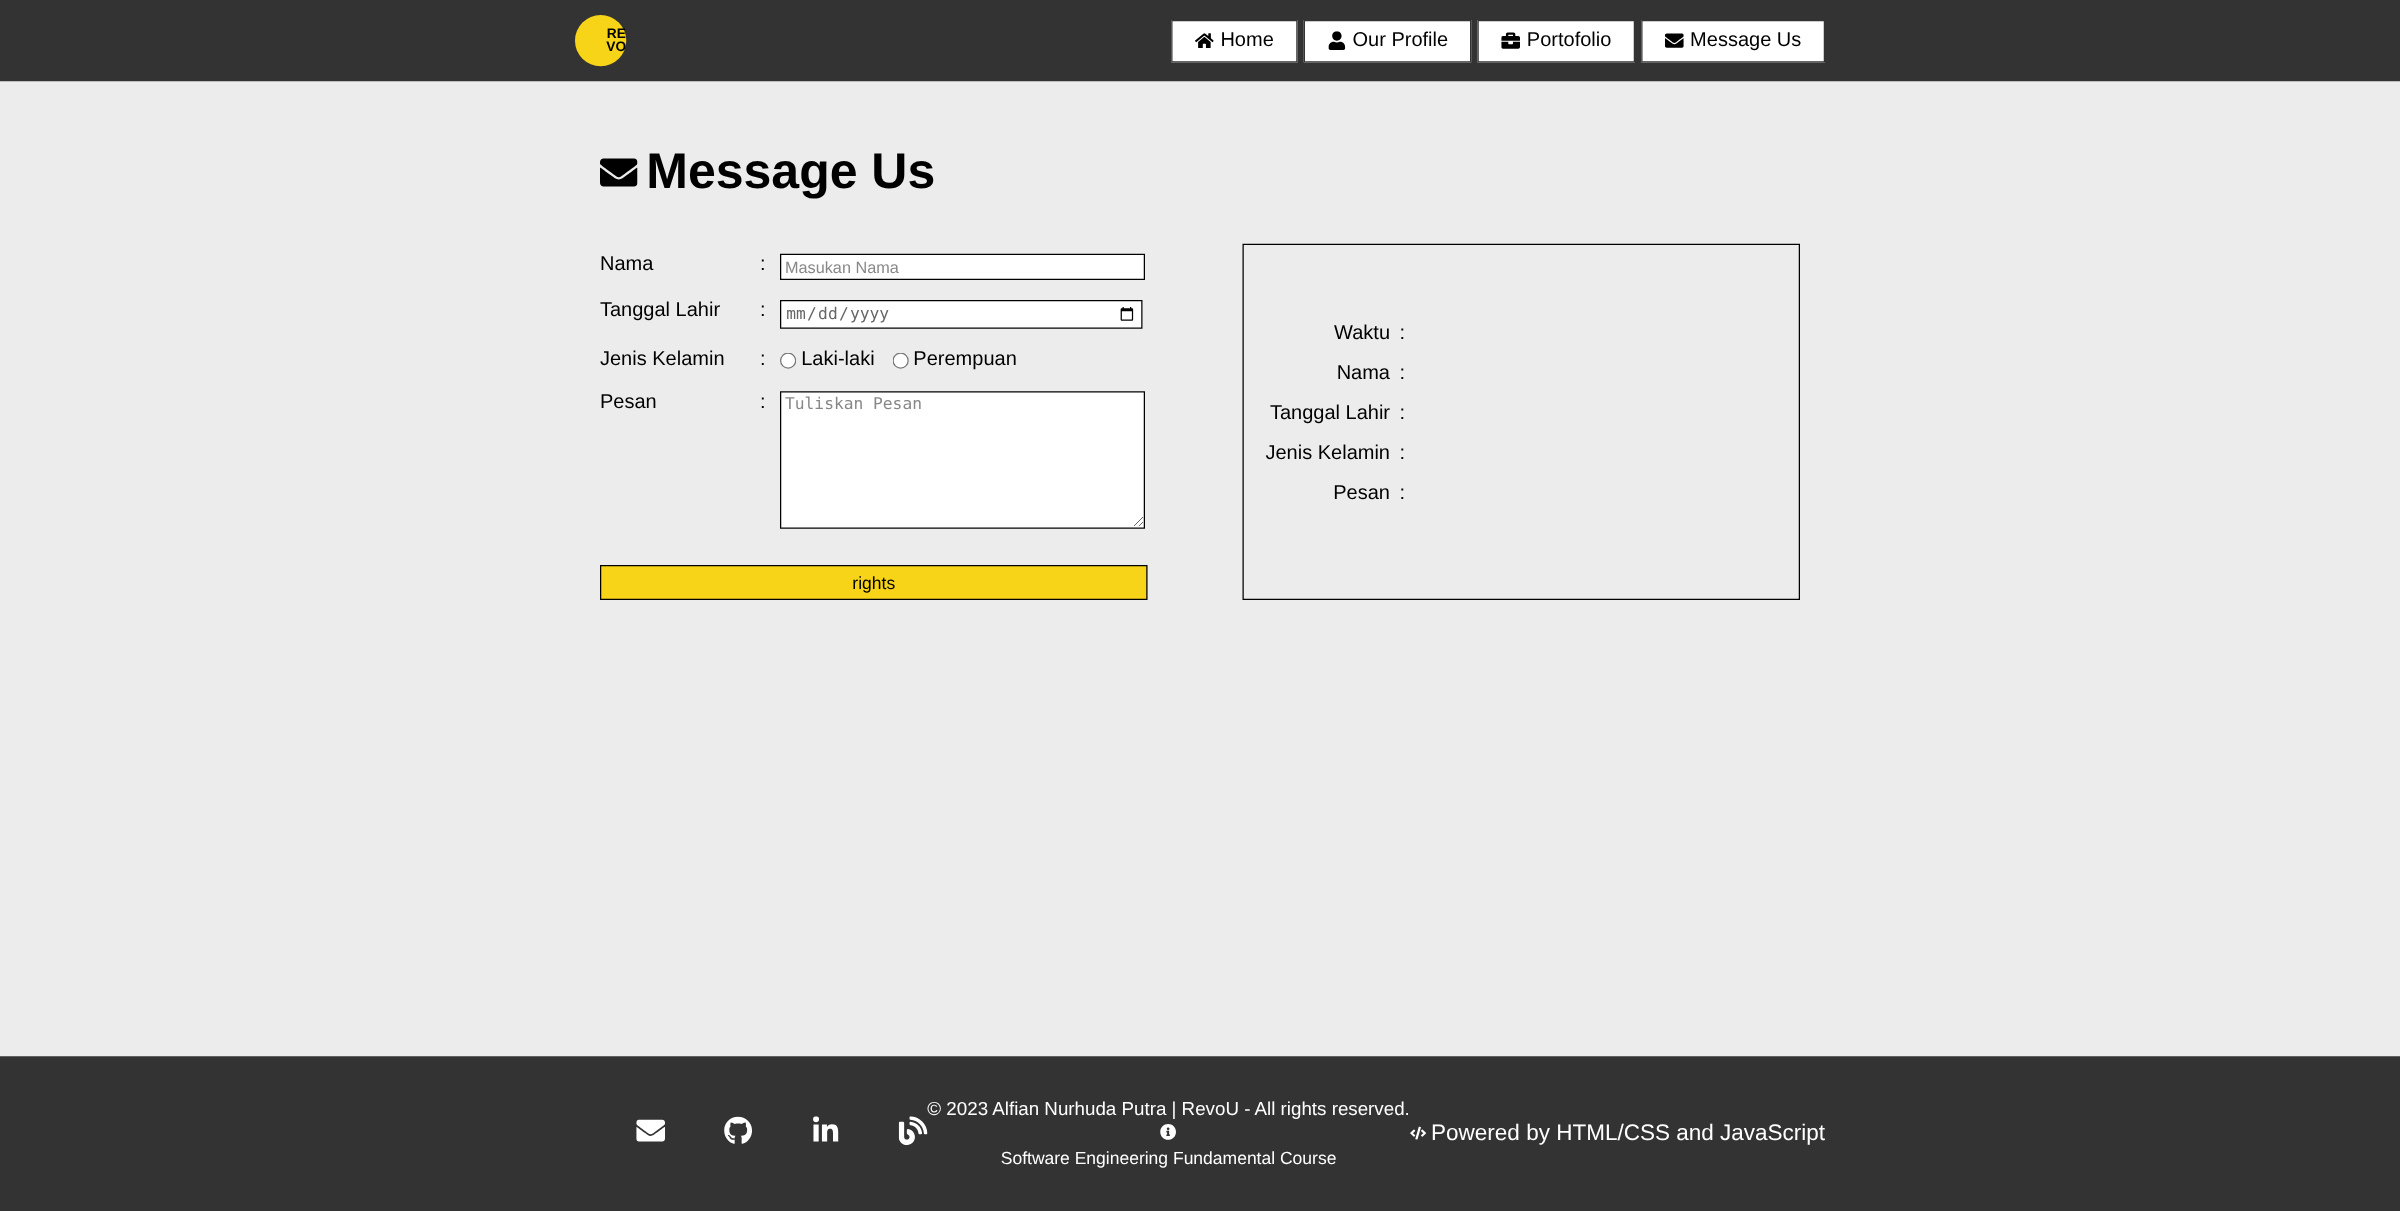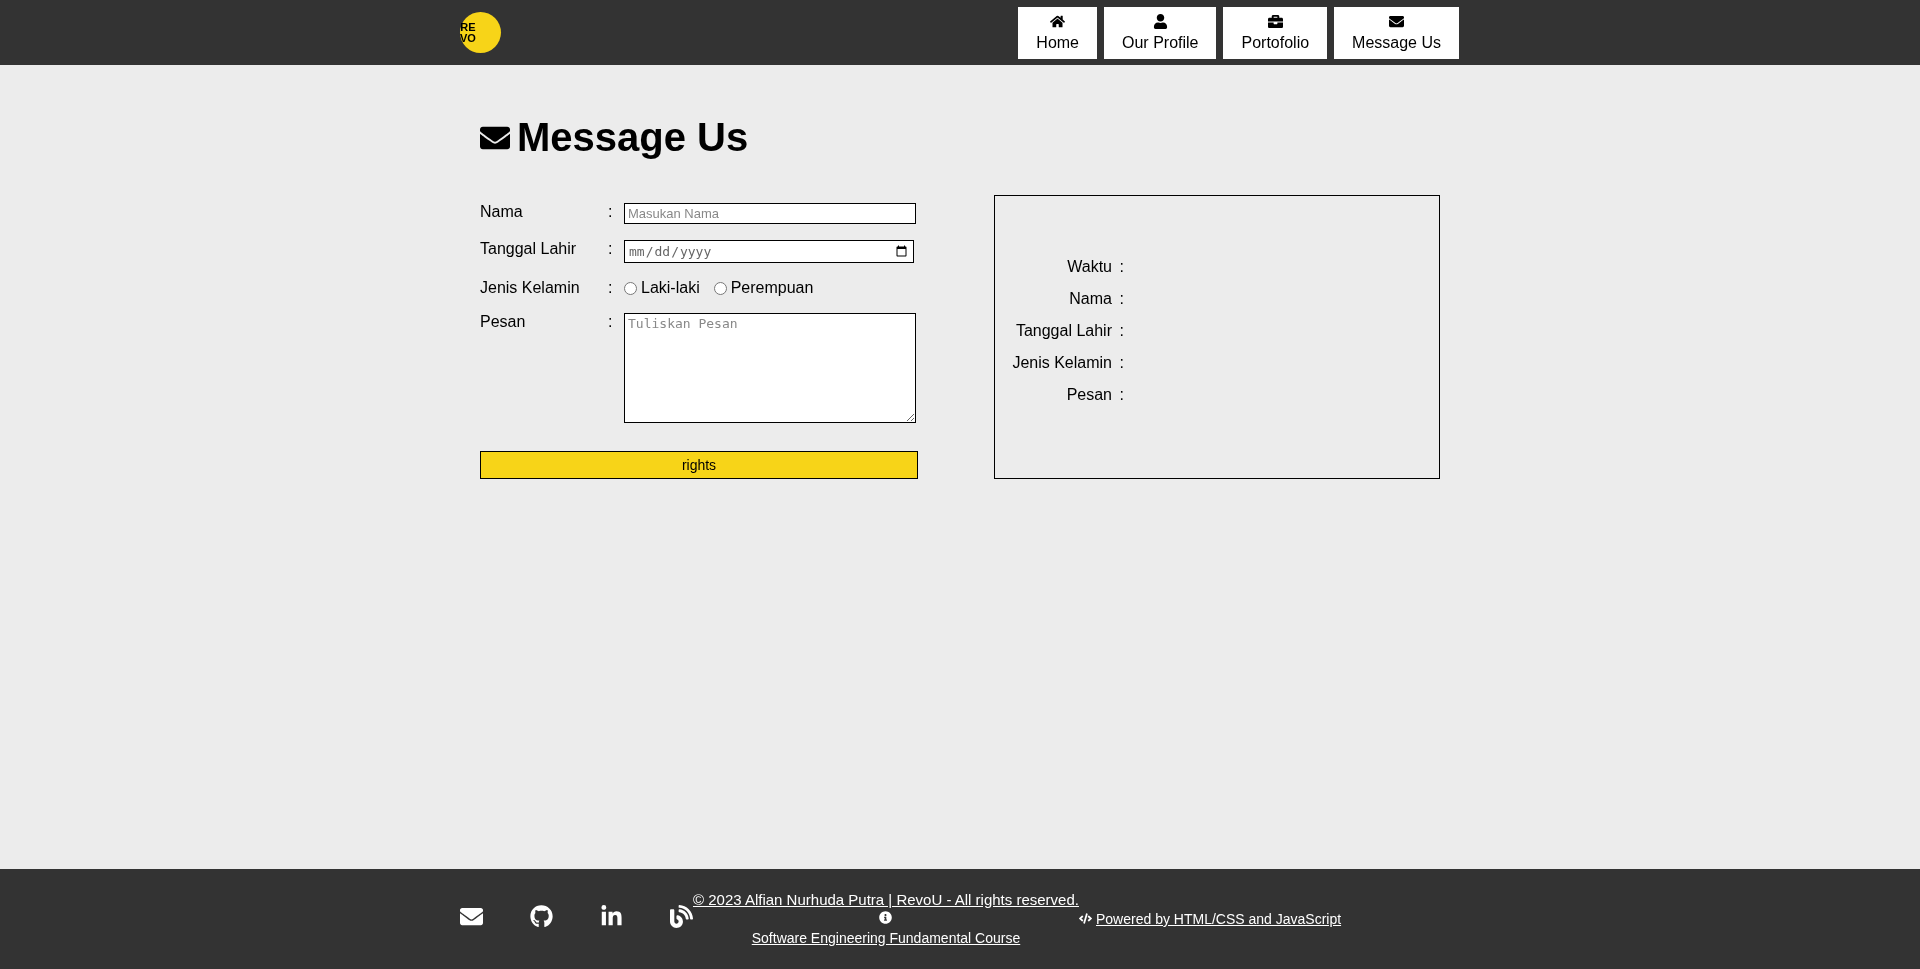--- a/index.html
+++ b/index.html
@@ -30,42 +30,41 @@
   align-items: center;
   justify-content: space-between;
 }
 .logo {
   width: 41px;
   height: 41px;
   background: #f7d418;
   border-radius: 50%;
   display: flex;
   align-items: center;
-  justify-content: flex-start;
+  justify-content: flex-end;
   color: #000;
   font-size: 11px;
   font-weight: bold;
   line-height: 1;
   text-align: center;
 }
 .nav {
   display: flex;
   gap: 5px;
 }
 .nav-item {
   background: #fff;
   border: 1px solid #333;
   padding: 7px 18px;
   display: flex;
   align-items: center;
   gap: 5px;
   color: #000;
   font-size: 16px;
   cursor: pointer;
-  flex-direction: column;
 }
 .nav-item svg {
   width: 15px;
   height: 15px;
   fill: #000;
 }
 .main {
   flex: 1;
   max-width: 1000px;
   width: 100%;
@@ -175,25 +174,24 @@
   background: #333333;
   color: #fff;
   padding: 20px;
   min-height: 99px;
   display: flex;
   align-items: center;
 }
 .footer-inner {
   width: 100%;
   max-width: 1000px;
-  margin: 0 auto;
-  display: flex;
-  align-items: center;
-  justify-content: flex-start;
-  text-decoration: underline;
+  margin: 12px auto;
+  display: flex;
+  align-items: center;
+  justify-content: flex-end;
 }
 .social {
   display: flex;
   gap: 47px;
 }
 .social svg {
   width: 23px;
   height: 23px;
   fill: #fff;
 }
@@ -204,21 +202,21 @@
 }
 .footer-center .line2 {
   display: flex;
   align-items: center;
   justify-content: center;
   gap: 4px;
   font-size: 14px;
   flex-direction: column;
 }
 .footer-right {
-  font-size: 14px;
+  font-size: 18px;
   display: flex;
   align-items: center;
   gap: 4px;
 }
 .footer svg.inline {
   width: 13px;
   height: 13px;
   fill: #fff;
   vertical-align: middle;
 }

